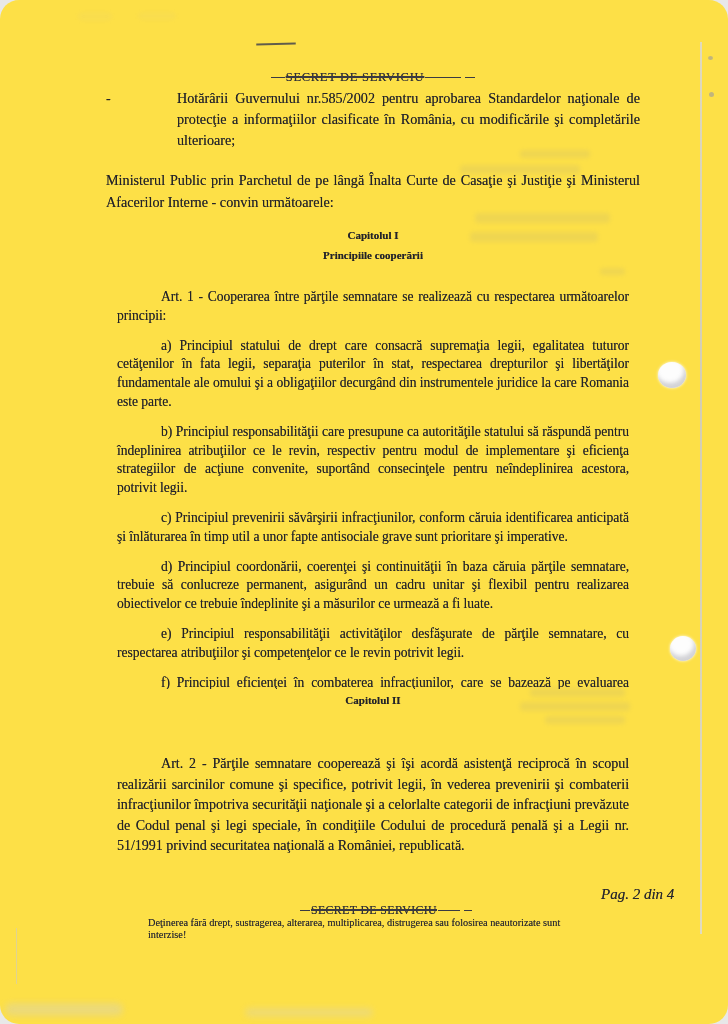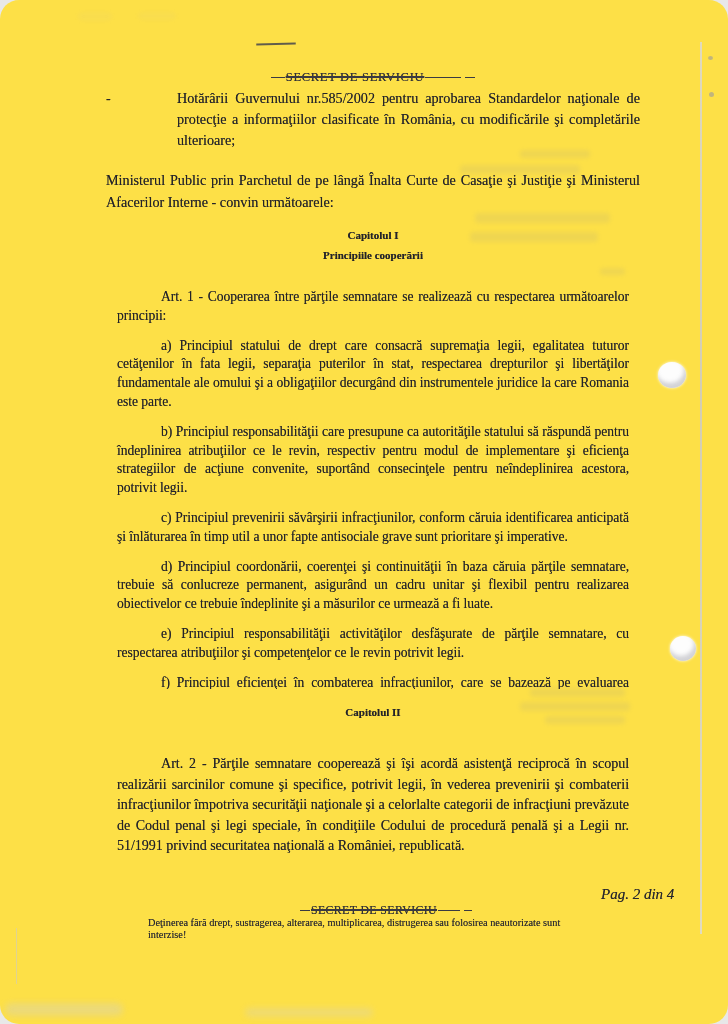--- a/index.html
+++ b/index.html
@@ -31,21 +31,21 @@
 
   .bullet-item{top:88px;display:flex;font-size:14.2px;line-height:21px;}
   .bullet-item .bullet{width:23px;flex:0 0 23px;}
   .bullet-item .bt{flex:1;text-align:justify;margin-left:48px;}
 
   .preamble{top:170px;font-size:14.2px;line-height:21.5px;text-align:justify;}
   .it{}
 
   .chapter{text-align:center;font-weight:bold;font-size:11px;line-height:20px;}
   .ch1{top:225px;}
-  .ch2{top:690px;margin-top:12px;}
+  .ch2{top:690px;}
 
   .art1{top:277px;height:412px;overflow:hidden;font-size:13.6px;line-height:18.8px;}
   .art1 p,.art2 p{margin:11px;text-indent:44px;text-align:justify;letter-spacing:-0.05px;}
   .art2{top:742px;font-size:14.1px;line-height:20.5px;}
 
   .pagenum{position:absolute;left:601px;top:886px;font-size:15px;color:#26262c;font-style:italic;}
   .strike-footer{position:absolute;left:150px;top:903px;width:472px;}
   .strike-footer .strike-text{font-size:11.8px;letter-spacing:.4px;}
   .notice{position:absolute;left:148px;top:917px;width:440px;text-align:left;
     font-size:10.3px;color:#2a2a30;line-height:12px;}

